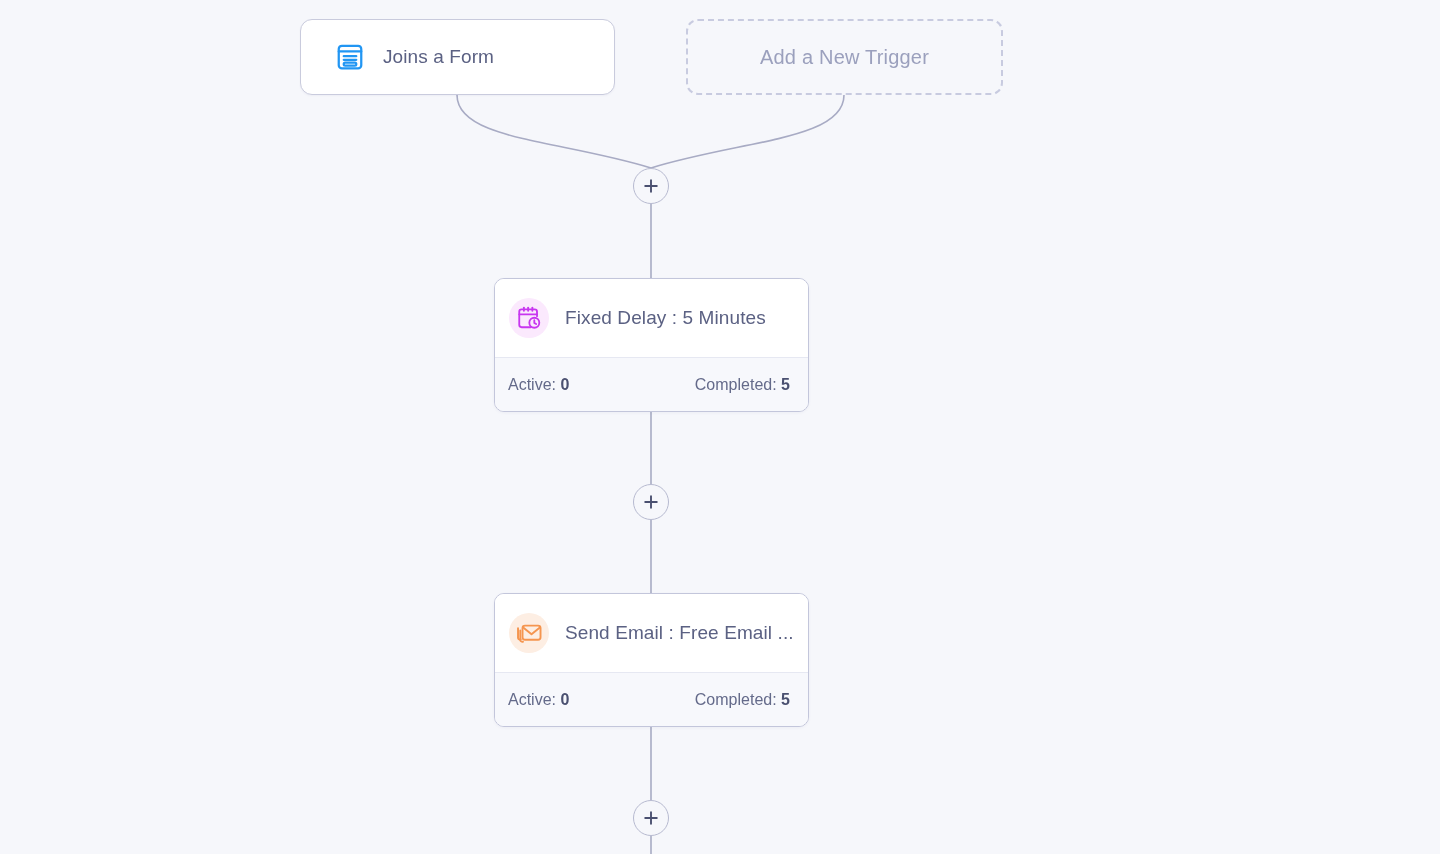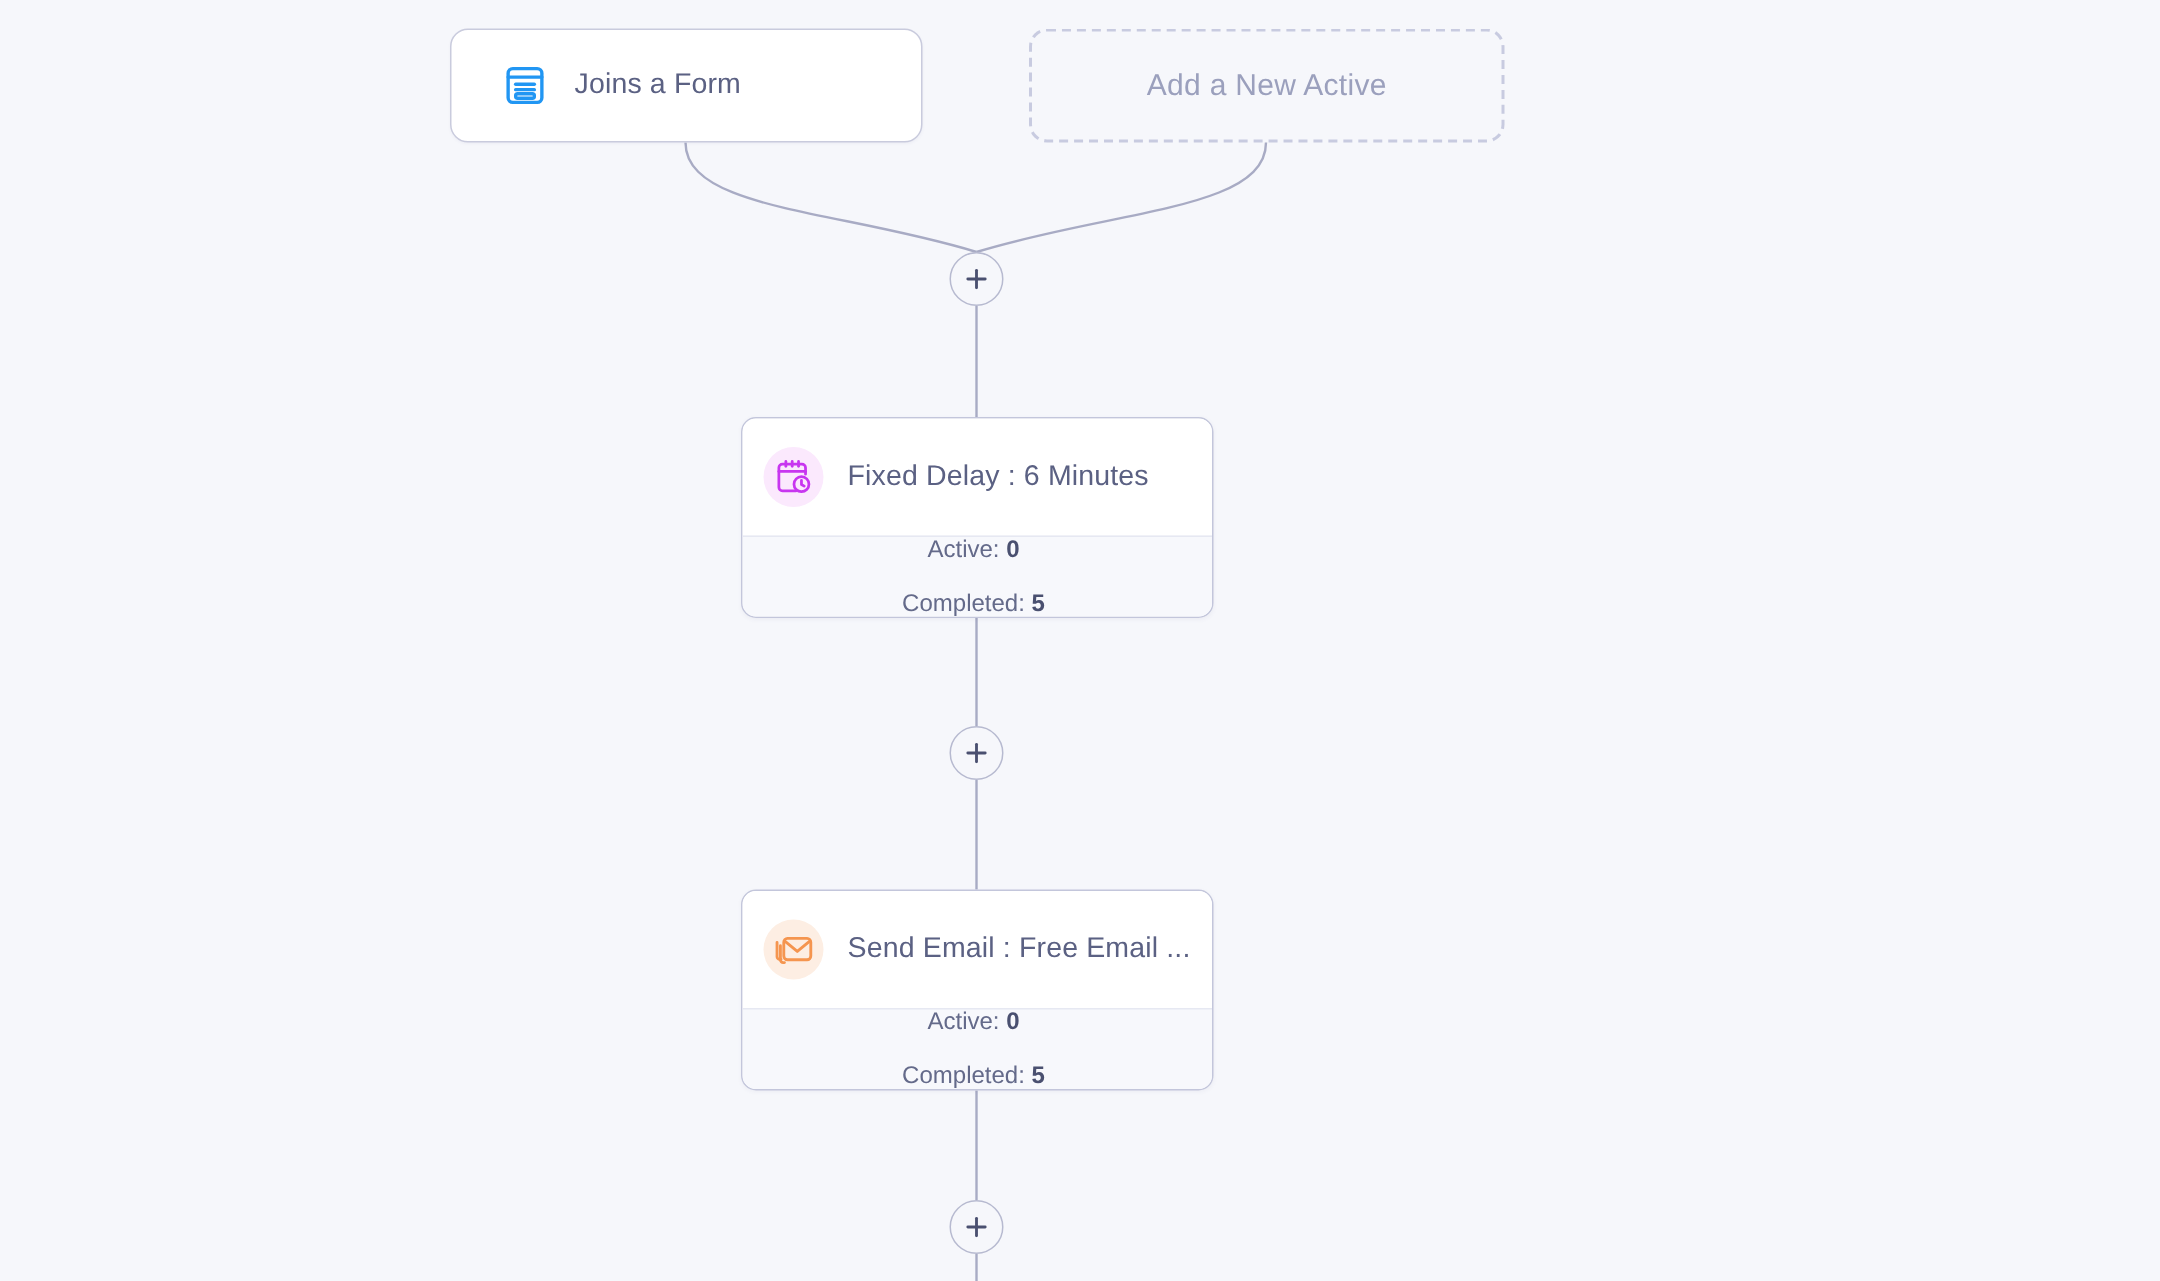--- a/index.html
+++ b/index.html
@@ -145,21 +145,20 @@
   }
 
   .step-foot {
     height: 55px;
     background: #f7f8fc;
     border-top: 1px solid #e6e8f2;
     display: flex;
     align-items: center;
     justify-content: space-between;
     padding: 0 18px 0 13px;
-    flex-direction: column;
   }
 
   .stat {
     font-size: 16px;
     color: #646a8a;
     white-space: nowrap;
   }
   .stat b {
     color: #4a5070;
     font-weight: 700;
@@ -214,37 +213,37 @@
         <line x1="3" y1="7.5" x2="21" y2="7.5"></line>
         <line x1="7" y1="11.3" x2="17" y2="11.3"></line>
         <line x1="7" y1="14.2" x2="17" y2="14.2"></line>
         <rect x="7" y="16.4" width="10" height="2.4" rx="1.1"></rect>
       </svg>
     </span>
     <span class="trigger-label">Joins a Form</span>
   </div>
 
   <div id="node-add-trigger">
-    <span class="add-trigger-label">Add a New Active</span>
+    <span class="add-trigger-label">Add a New Trigger</span>
   </div>
 
   <div class="node step-node" id="node-delay">
     <div class="step-head">
       <span class="step-icon-wrap icon-bg-purple">
         <svg width="26" height="26" viewBox="0 0 24 24" fill="none" stroke="#c836f0" stroke-width="1.7" stroke-linecap="round" stroke-linejoin="round">
           <path d="M13.6 20.5H5.2A2.2 2.2 0 0 1 3 18.3V6.3a2.2 2.2 0 0 1 2.2-2.2h12a2.2 2.2 0 0 1 2.2 2.2v4"></path>
           <line x1="3" y1="8.6" x2="19.4" y2="8.6"></line>
           <line x1="7.3" y1="2.4" x2="7.3" y2="5.4"></line>
           <line x1="11.2" y1="2.4" x2="11.2" y2="5.4"></line>
           <line x1="15.1" y1="2.4" x2="15.1" y2="5.4"></line>
           <circle cx="16.9" cy="16.4" r="4.6"></circle>
           <polyline points="16.9,14.1 16.9,16.6 18.6,17.6"></polyline>
         </svg>
       </span>
-      <span class="step-title">Fixed Delay : 6 Minutes</span>
+      <span class="step-title">Fixed Delay : 5 Minutes</span>
     </div>
     <div class="step-foot">
       <span class="stat">
         <span>Active:</span>
          <b>0</b>
       </span>
       <span class="stat">
         <span>Completed:</span>
          <b>5</b>
       </span>

